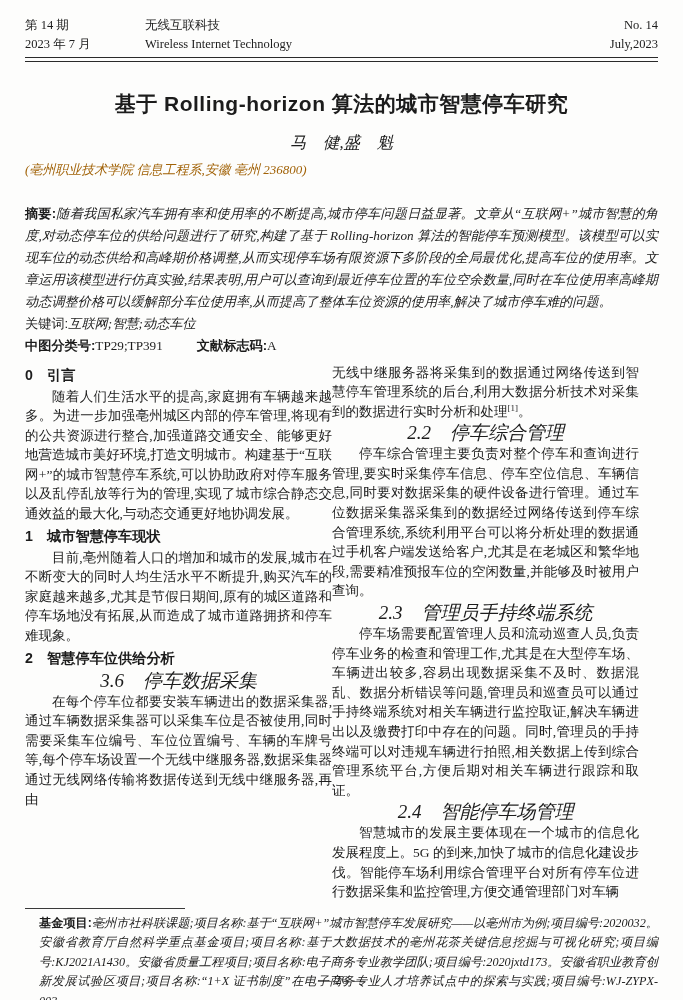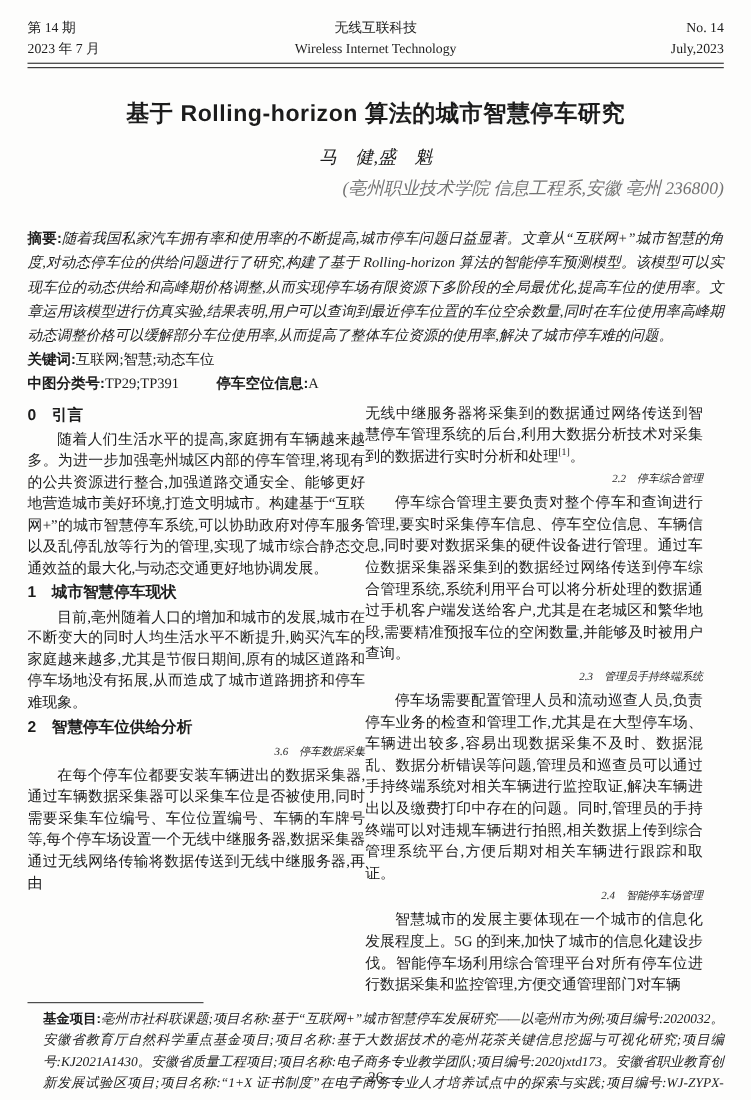--- a/index.html
+++ b/index.html
@@ -11,47 +11,47 @@
     color:#1c1c1c;
     box-sizing:border-box;
     padding:16px 25px 0 25px;
     font-family:"Liberation Serif","DejaVu Serif",serif;
     overflow:hidden;
   }
   
   .jheader{display:flex;justify-content:space-between;align-items:flex-end;font-size:12.5px;line-height:19px;}
   .jheader .col{white-space:nowrap;}
   .jheader .left{text-align:left;min-width:120px;}
-  .jheader .center{text-align:center;flex:1;}
+  .jheader .center{flex:1;}
   .jheader .right{text-align:right;min-width:120px;}
   .jrule{margin-top:3px;height:2.5px;border-top:1.2px solid #2a2a2a;border-bottom:1.2px solid #2a2a2a;}
   
   .atitle{
     margin-top:26px;text-align:center;
     font-family:"Liberation Sans","DejaVu Sans",sans-serif;
     font-weight:bold;font-size:21px;line-height:32px;letter-spacing:0.5px;
   }
   .authors{margin-top:12px;text-align:center;font-size:16.5px;font-style:italic;}
-  .affil{margin-top:7px;text-align:right;font-size:16px;font-style:italic;color:#737373;}
+  .affil{margin-top:7px;text-align:left;font-size:13px;font-style:italic;color:#a16207;}
   
   .abstract{margin-top:24px;font-size:13.2px;line-height:22px;text-align:justify;}
   .abstract .lbl{font-family:"Liberation Sans","DejaVu Sans",sans-serif;font-weight:bold;font-style:normal;}
   .abstract .kai{font-style:italic;}
   .kwline{font-size:13.2px;line-height:22px;}
   .clcline{font-size:13.2px;line-height:22px;}
   .clc-gap{display:inline-block;width:34px;}
   
   .columns{display:flex;margin-top:6px;}
   .colm{width:307px;font-size:13.5px;line-height:19.6px;text-align:justify;}
   .sec-h{
     font-family:"Liberation Sans","DejaVu Sans",sans-serif;
     font-weight:bold;font-size:14.2px;line-height:22px;margin:1px 0;
     text-align:left;
   }
-  .sub-h{font-style:italic;font-size:10px;line-height:21px;margin:1px 0;text-align:right;}
+  .sub-h{font-style:italic;font-size:19px;line-height:21px;margin:1px 0;text-align:center;}
   .para{text-indent:2em;margin:0;}
   .para.noindent{text-indent:0;}
   sup.ref{font-size:9px;line-height:0;}
   
   .fnrule{width:160px;border-top:1.3px solid #3a3a3a;margin-top:6px;}
   .footnote{margin-top:5px;padding-left:14px;font-size:12.2px;line-height:19.5px;text-align:justify;}
   .footnote .lbl{font-family:"Liberation Sans","DejaVu Sans",sans-serif;font-weight:bold;}
   .footnote .kai{font-style:italic;}
   .pageno{position:absolute;left:0;right:0;bottom:12px;text-align:center;font-size:13.5px;margin-top:36px;}
 </style>
@@ -74,22 +74,22 @@
       <div>July,2023</div>
     </div>
   </div>
   <div class="jrule"></div>
 
   <div class="atitle">基于 Rolling-horizon 算法的城市智慧停车研究</div>
   <div class="authors">马　健,盛　魁</div>
   <div class="affil">(亳州职业技术学院 信息工程系,安徽 亳州 236800)</div>
 
   <div class="abstract"><span class="lbl">摘要:</span><span class="kai">随着我国私家汽车拥有率和使用率的不断提高,城市停车问题日益显著。文章从“互联网+”城市智慧的角度,对动态停车位的供给问题进行了研究,构建了基于 Rolling-horizon 算法的智能停车预测模型。该模型可以实现车位的动态供给和高峰期价格调整,从而实现停车场有限资源下多阶段的全局最优化,提高车位的使用率。文章运用该模型进行仿真实验,结果表明,用户可以查询到最近停车位置的车位空余数量,同时在车位使用率高峰期动态调整价格可以缓解部分车位使用率,从而提高了整体车位资源的使用率,解决了城市停车难的问题。</span></div>
-  <div class="kwline"><span class="abstract lbl" style="font-family:'Liberation Sans','DejaVu Sans',sans-serif;font-weight:bold;">关键词:</span><span style="margin-top:34px;">互联网;智慧;动态车位</span></div>
-  <div class="clcline"><span style="font-family:'Liberation Sans','DejaVu Sans',sans-serif;font-weight:bold;">中图分类号:</span><span>TP29;TP391</span><span class="clc-gap"></span><span style="font-family:'Liberation Sans','DejaVu Sans',sans-serif;font-weight:bold;">停车空位信息:</span><span>A</span></div>
+  <div class="kwline"><span class="abstract lbl" style="font-family:'Liberation Sans','DejaVu Sans',sans-serif;font-weight:normal;">关键词:</span><span style="font-style:italic;margin-top:34px;">互联网;智慧;动态车位</span></div>
+  <div class="clcline"><span style="font-family:'Liberation Sans','DejaVu Sans',sans-serif;font-weight:bold;">中图分类号:</span><span>TP29;TP391</span><span class="clc-gap"></span><span style="font-family:'Liberation Sans','DejaVu Sans',sans-serif;font-weight:bold;">文献标志码:</span><span>A</span></div>
 
   <div class="columns">
     <div class="colm">
       <div class="sec-h">0　引言</div>
       <p class="para">随着人们生活水平的提高,家庭拥有车辆越来越多。为进一步加强亳州城区内部的停车管理,将现有的公共资源进行整合,加强道路交通安全、能够更好地营造城市美好环境,打造文明城市。构建基于“互联网+”的城市智慧停车系统,可以协助政府对停车服务以及乱停乱放等行为的管理,实现了城市综合静态交通效益的最大化,与动态交通更好地协调发展。</p>
       <div class="sec-h">1　城市智慧停车现状</div>
       <p class="para">目前,亳州随着人口的增加和城市的发展,城市在不断变大的同时人均生活水平不断提升,购买汽车的家庭越来越多,尤其是节假日期间,原有的城区道路和停车场地没有拓展,从而造成了城市道路拥挤和停车难现象。</p>
       <div class="sec-h">2　智慧停车位供给分析</div>
       <div class="sub-h">3.6　停车数据采集</div>
       <p class="para">在每个停车位都要安装车辆进出的数据采集器,通过车辆数据采集器可以采集车位是否被使用,同时需要采集车位编号、车位位置编号、车辆的车牌号等,每个停车场设置一个无线中继服务器,数据采集器通过无线网络传输将数据传送到无线中继服务器,再由</p>

